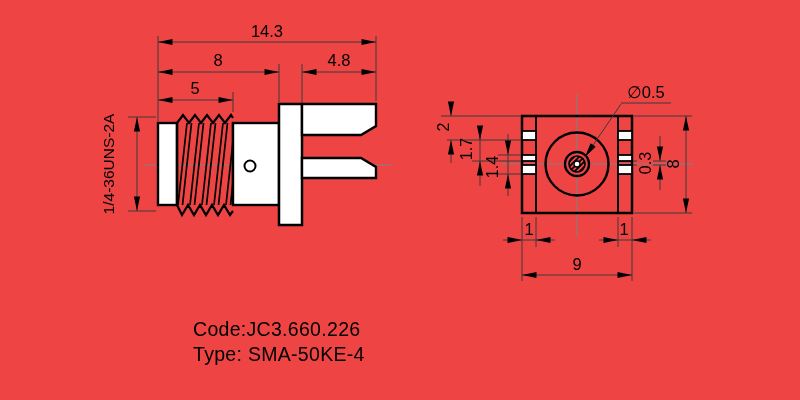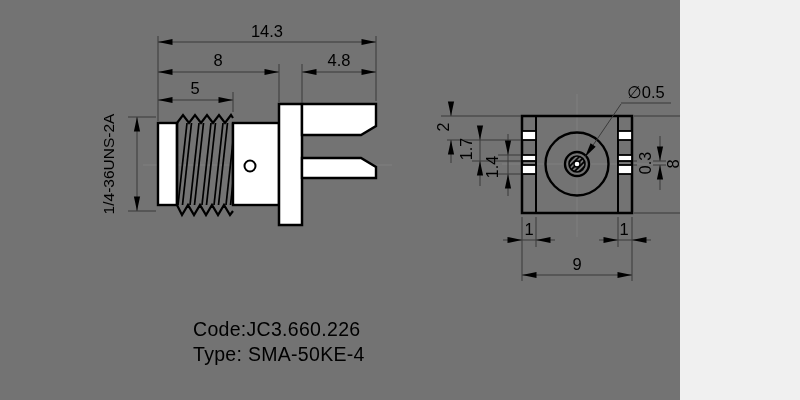--- a/index.html
+++ b/index.html
@@ -1,17 +1,17 @@
 <!DOCTYPE html>
 <html><head>
 <meta charset="utf-8">
 <style>
   html,body{margin:0;padding:0;background:#f0f0f0;}
   .canvas{
-    position:relative;width:680px;height:400px;background:#737373;
+    position:relative;width:800px;height:400px;background:#ef4444;
     font-family:"Liberation Sans","DejaVu Sans",sans-serif;
     overflow:hidden;
   }
   svg text{
     font-family:"Liberation Sans","DejaVu Sans",sans-serif;
     fill:#000000;
   }
   .dim-text{font-size:16.5px;}
   .small-dim{font-size:16px;}
   .footer-text{font-size:19.5px;letter-spacing:0.3px;}

